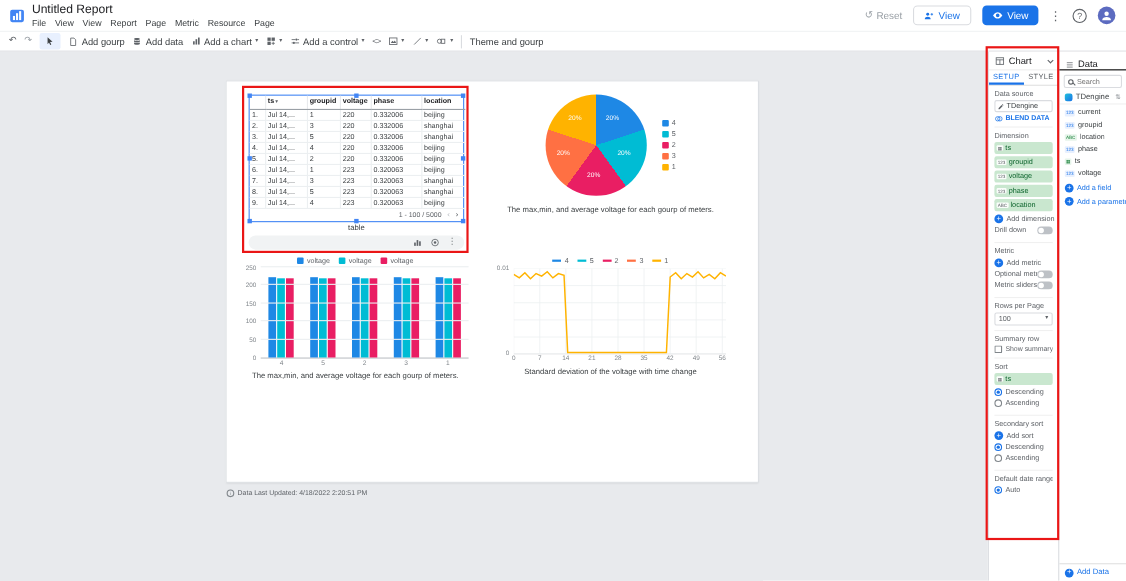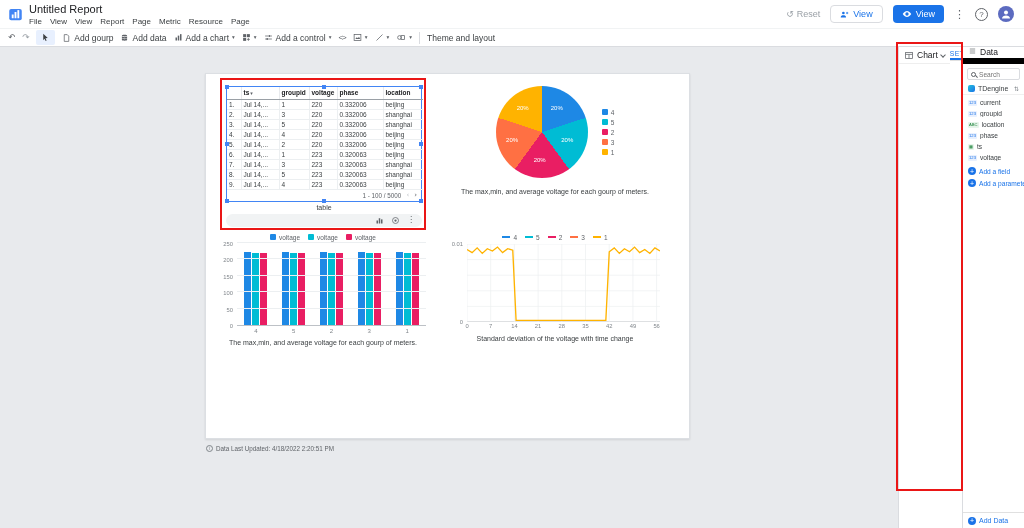--- a/index.html
+++ b/index.html
@@ -80,21 +80,21 @@
   .bargroup{display:flex;align-items:flex-end;gap:1px}
   .bar{width:7px}
   .xlabels{margin-left:17px;display:flex;justify-content:space-around;font-size:6px;color:#80868b;height:9px;align-items:center}
   .lplot{margin-left:17px;height:78px;position:relative}
   .lplot svg{position:absolute;inset:0;width:100%;height:100%}
   .lyaxis{position:absolute;left:0;top:0;width:15px;height:78px}
   .lx{margin-left:17px;position:relative;height:8px;font-size:5.8px;color:#80868b;margin-top:1px}
   .lx span{position:absolute;transform:translateX(-50%)}
 
   
-  .chart-panel{width:64px;background:#fff;border-left:1px solid #dadce0;display:flex;flex-direction:row;font-size:7px;color:#3c4043}
+  .chart-panel{width:64px;background:#fff;border-left:1px solid #dadce0;display:flex;flex-direction:column;font-size:7px;color:#3c4043}
   .cp-head{display:flex;align-items:center;gap:3px;height:17px;padding:0 5px;border-bottom:1px solid #eee}
   .cp-title{font-size:8.5px;color:#202124}
   .chev{width:4px;height:4px;border-right:1px solid #5f6368;border-bottom:1px solid #5f6368;transform:rotate(45deg);margin-left:auto}
   .cp-tabs{display:flex;height:14px;border-bottom:1px solid #e0e0e0}
   .cp-tab{flex:1;display:flex;align-items:center;justify-content:center;font-size:6.8px;color:#5f6368;letter-spacing:.3px}
   .cp-tab.active{color:var(--accent,#1a73e8);box-shadow:inset 0 -2px 0 var(--accent,#1a73e8)}
   .cp-scroll{flex:1;overflow:hidden;padding:0 5px}
   .sec{padding:4px 0;border-bottom:1px solid #f0f0f0}
   .cp-label{color:#5f6368;font-size:6.6px;margin-bottom:2px;white-space:nowrap;overflow:hidden}
   .ds-chip{display:flex;align-items:center;gap:2px;border:1px solid #dadce0;border-radius:2px;padding:1px 2px;font-size:6.6px;color:#3c4043;margin-bottom:2px;white-space:nowrap;overflow:hidden}
@@ -110,21 +110,21 @@
   .selbox{display:flex;align-items:center;justify-content:space-between;border:1px solid #dadce0;border-radius:2px;height:12px;padding:0 3px;color:#5f6368;font-size:6.6px;margin-top:2px}
   .cbrow{display:flex;align-items:center;gap:3px;margin-top:2px;color:#5f6368;font-size:6.3px;white-space:nowrap;overflow:hidden}
   .cb{width:7px;height:7px;border:1px solid #80868b;border-radius:1px;flex:none}
   .radiorow{display:flex;align-items:center;gap:3px;margin:3px 0;color:#5f6368;font-size:6.6px;white-space:nowrap}
   .radio{width:7px;height:7px;border:1px solid #80868b;border-radius:50%;position:relative;flex:none}
   .radio.on{border-color:var(--accent,#1a73e8)}
   .radio.on::after{content:"";position:absolute;inset:1px;border-radius:50%;background:var(--accent,#1a73e8)}
 
   
   .data-panel{width:62px;background:#fff;border-left:1px solid #dadce0;display:flex;flex-direction:column;font-size:7px;position:relative}
-  .dp-head{display:flex;align-items:flex-start;gap:3px;height:17px;padding:0 5px;border-bottom:6px solid #000000}
+  .dp-head{display:flex;align-items:flex-end;gap:3px;height:17px;padding:0 5px;border-bottom:1px solid #000000}
   .dp-title{font-size:8.5px;color:#202124}
   .searchbox{display:flex;align-items:center;gap:3px;margin:4px 4px 3px;border:1px solid #dadce0;border-radius:2px;height:12px;padding:0 3px}
   .searchbox input{border:none;outline:none;width:100%;font-size:6.6px;color:#3c4043;font-family:inherit;background:transparent}
   .mag{width:5px;height:5px;border:1px solid #5f6368;border-radius:50%;position:relative;flex:none}
   .mag::after{content:"";position:absolute;width:3px;height:1px;background:#5f6368;right:-2.5px;bottom:-1px;transform:rotate(45deg)}
   .ds-row{display:flex;align-items:center;gap:3px;padding:2px 5px;border-bottom:1px solid #f0f0f0;color:#3c4043}
   .ds-logo{width:7px;height:7px;border-radius:2px;background:linear-gradient(135deg,#22c1dc,#1a73e8);flex:none}
   .ds-toggle{margin-left:auto;font-size:6px;color:#80868b}
   .field-list{padding:2px 0}
   .field-row{display:flex;align-items:center;gap:3px;height:11px;padding:0 5px}
@@ -256,21 +256,21 @@
   </span>
   <span class="tbtn">
     <svg width="10" height="9" viewBox="0 0 24 24">
         <circle cx="8" cy="12" r="5" fill="none" stroke="#5f6368" stroke-width="2"></circle>
         <rect x="12" y="7" width="9" height="10" fill="none" stroke="#5f6368" stroke-width="2"></rect>
       </svg>
     <span class="caret uicon">▾</span>
   </span>
   <span class="sep"></span>
   <span class="tbtn">
-      <span>Theme and layout</span>
+      <span>Theme and gourp</span>
     </span>
 </div>
 
 <div class="workspace">
 
   <div class="canvas">
     <div class="page">
 
       <div class="table-widget">
         <div class="tbl">

